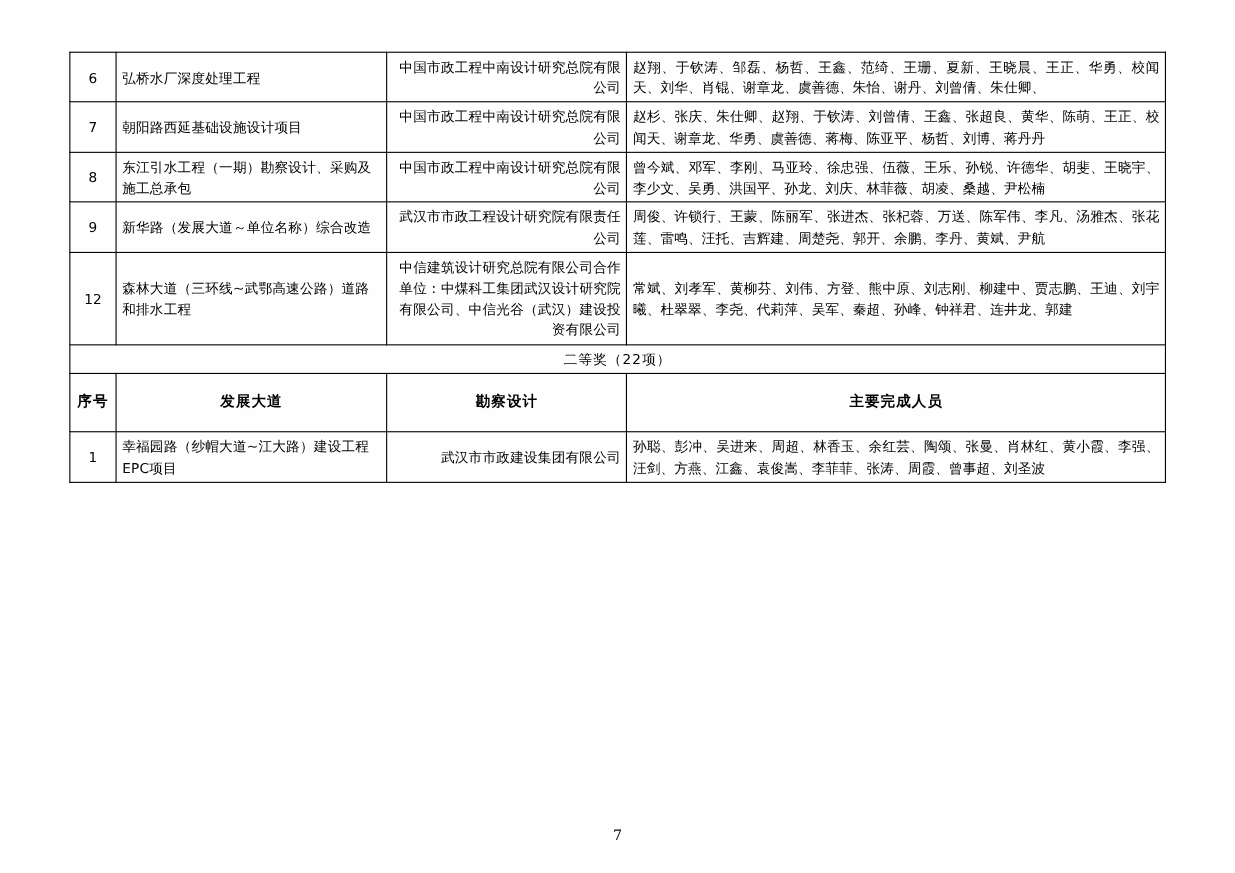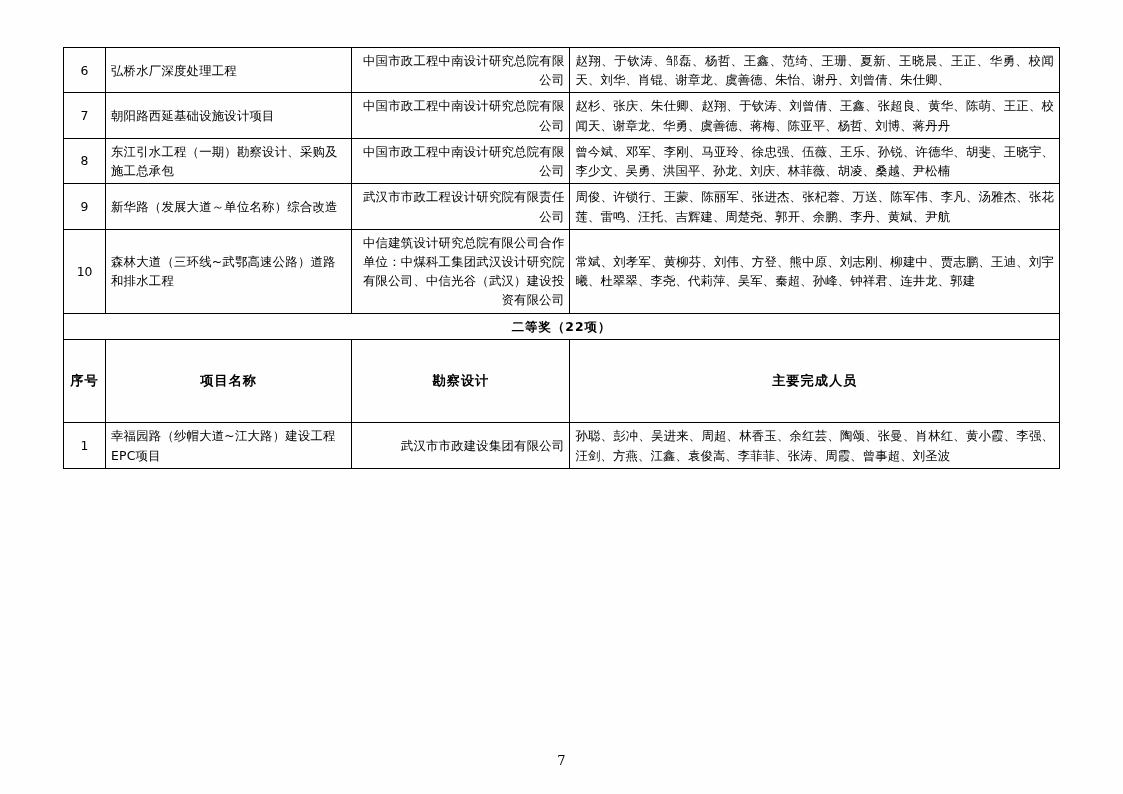--- a/index.html
+++ b/index.html
@@ -58,29 +58,29 @@
     text-align: right;
   }
   td.cell-people {
     letter-spacing: 0.1px;
     text-align: justify;
     text-justify: inter-ideograph;
   }
   td.section-title {
     text-align: center;
     font-size: 17px;
-    font-weight: bold;
+    font-weight: normal;
     padding: 18px 0 18px 0;
     letter-spacing: 1px;
   }
   tr.header-row td {
     text-align: center;
     font-weight: bold;
     font-size: 13.2px;
-    padding: 31px 4px;
+    padding: 16px 4px;
     letter-spacing: 1px;
   }
   .page-number {
     position: absolute;
     left: 0;
     top: 753px;
     width: 1123px;
     text-align: center;
     font-size: 13px;
     font-family: "DejaVu Serif", serif;
@@ -118,31 +118,31 @@
           <td class="cell-unit">中国市政工程中南设计研究总院有限公司</td>
           <td class="cell-people">曾今斌、邓军、李刚、马亚玲、徐忠强、伍薇、王乐、孙锐、许德华、胡斐、王晓宇、李少文、吴勇、洪国平、孙龙、刘庆、林菲薇、胡凌、桑越、尹松楠</td>
         </tr>
         <tr>
           <td class="cell-no">9</td>
           <td class="cell-proj">新华路（发展大道～单位名称）综合改造</td>
           <td class="cell-unit">武汉市市政工程设计研究院有限责任公司</td>
           <td class="cell-people">周俊、许锁行、王蒙、陈丽军、张进杰、张杞蓉、万送、陈军伟、李凡、汤雅杰、张花莲、雷鸣、汪托、吉辉建、周楚尧、郭开、余鹏、李丹、黄斌、尹航</td>
         </tr>
         <tr>
-          <td class="cell-no">10</td>
+          <td class="cell-no">12</td>
           <td class="cell-proj">森林大道（三环线~武鄂高速公路）道路和排水工程</td>
           <td class="cell-unit">中信建筑设计研究总院有限公司合作单位：中煤科工集团武汉设计研究院有限公司、中信光谷（武汉）建设投资有限公司</td>
           <td class="cell-people">常斌、刘孝军、黄柳芬、刘伟、方登、熊中原、刘志刚、柳建中、贾志鹏、王迪、刘宇曦、杜翠翠、李尧、代莉萍、吴军、秦超、孙峰、钟祥君、连井龙、郭建</td>
         </tr>
         <tr>
           <td class="section-title" colspan="4">二等奖（22项）</td>
         </tr>
         <tr class="header-row">
           <td>序号</td>
-          <td>项目名称</td>
+          <td>发展大道</td>
           <td>勘察设计</td>
           <td>主要完成人员</td>
         </tr>
         <tr>
           <td class="cell-no">1</td>
           <td class="cell-proj">幸福园路（纱帽大道~江大路）建设工程EPC项目</td>
           <td class="cell-unit">武汉市市政建设集团有限公司</td>
           <td class="cell-people">孙聪、彭冲、吴进来、周超、林香玉、余红芸、陶颂、张曼、肖林红、黄小霞、李强、汪剑、方燕、江鑫、袁俊嵩、李菲菲、张涛、周霞、曾事超、刘圣波</td>
         </tr>
       </tbody>

